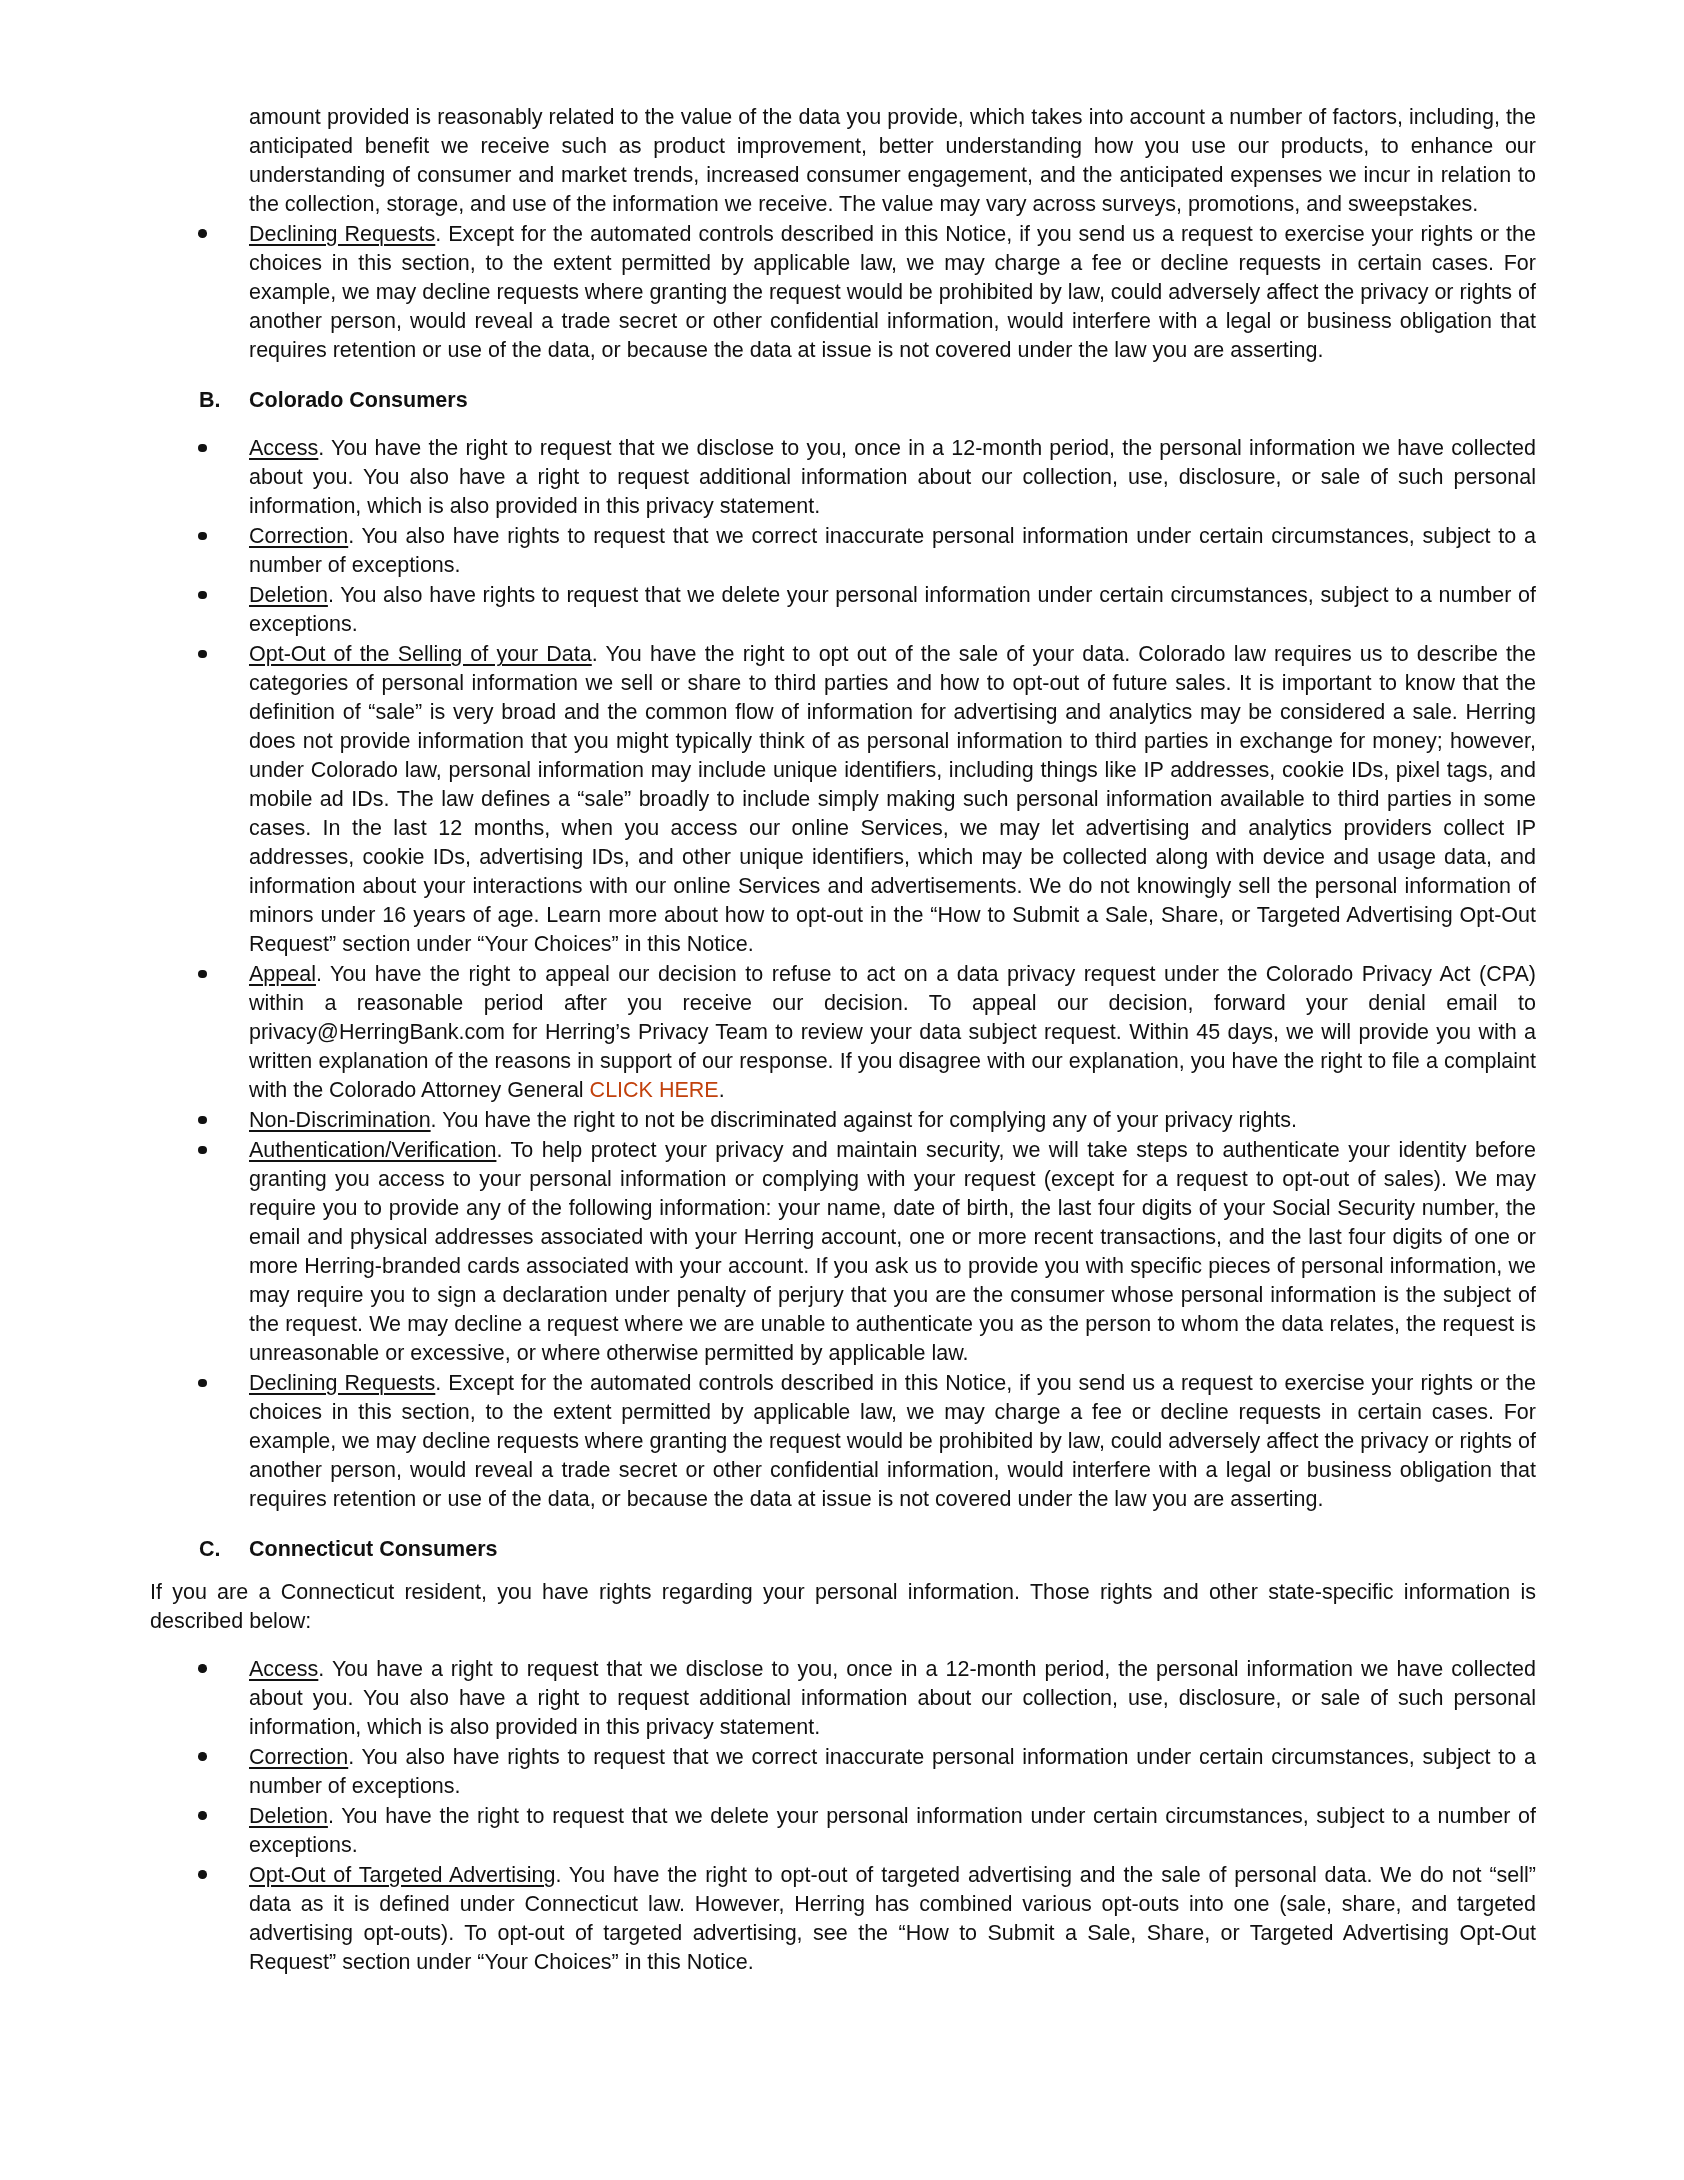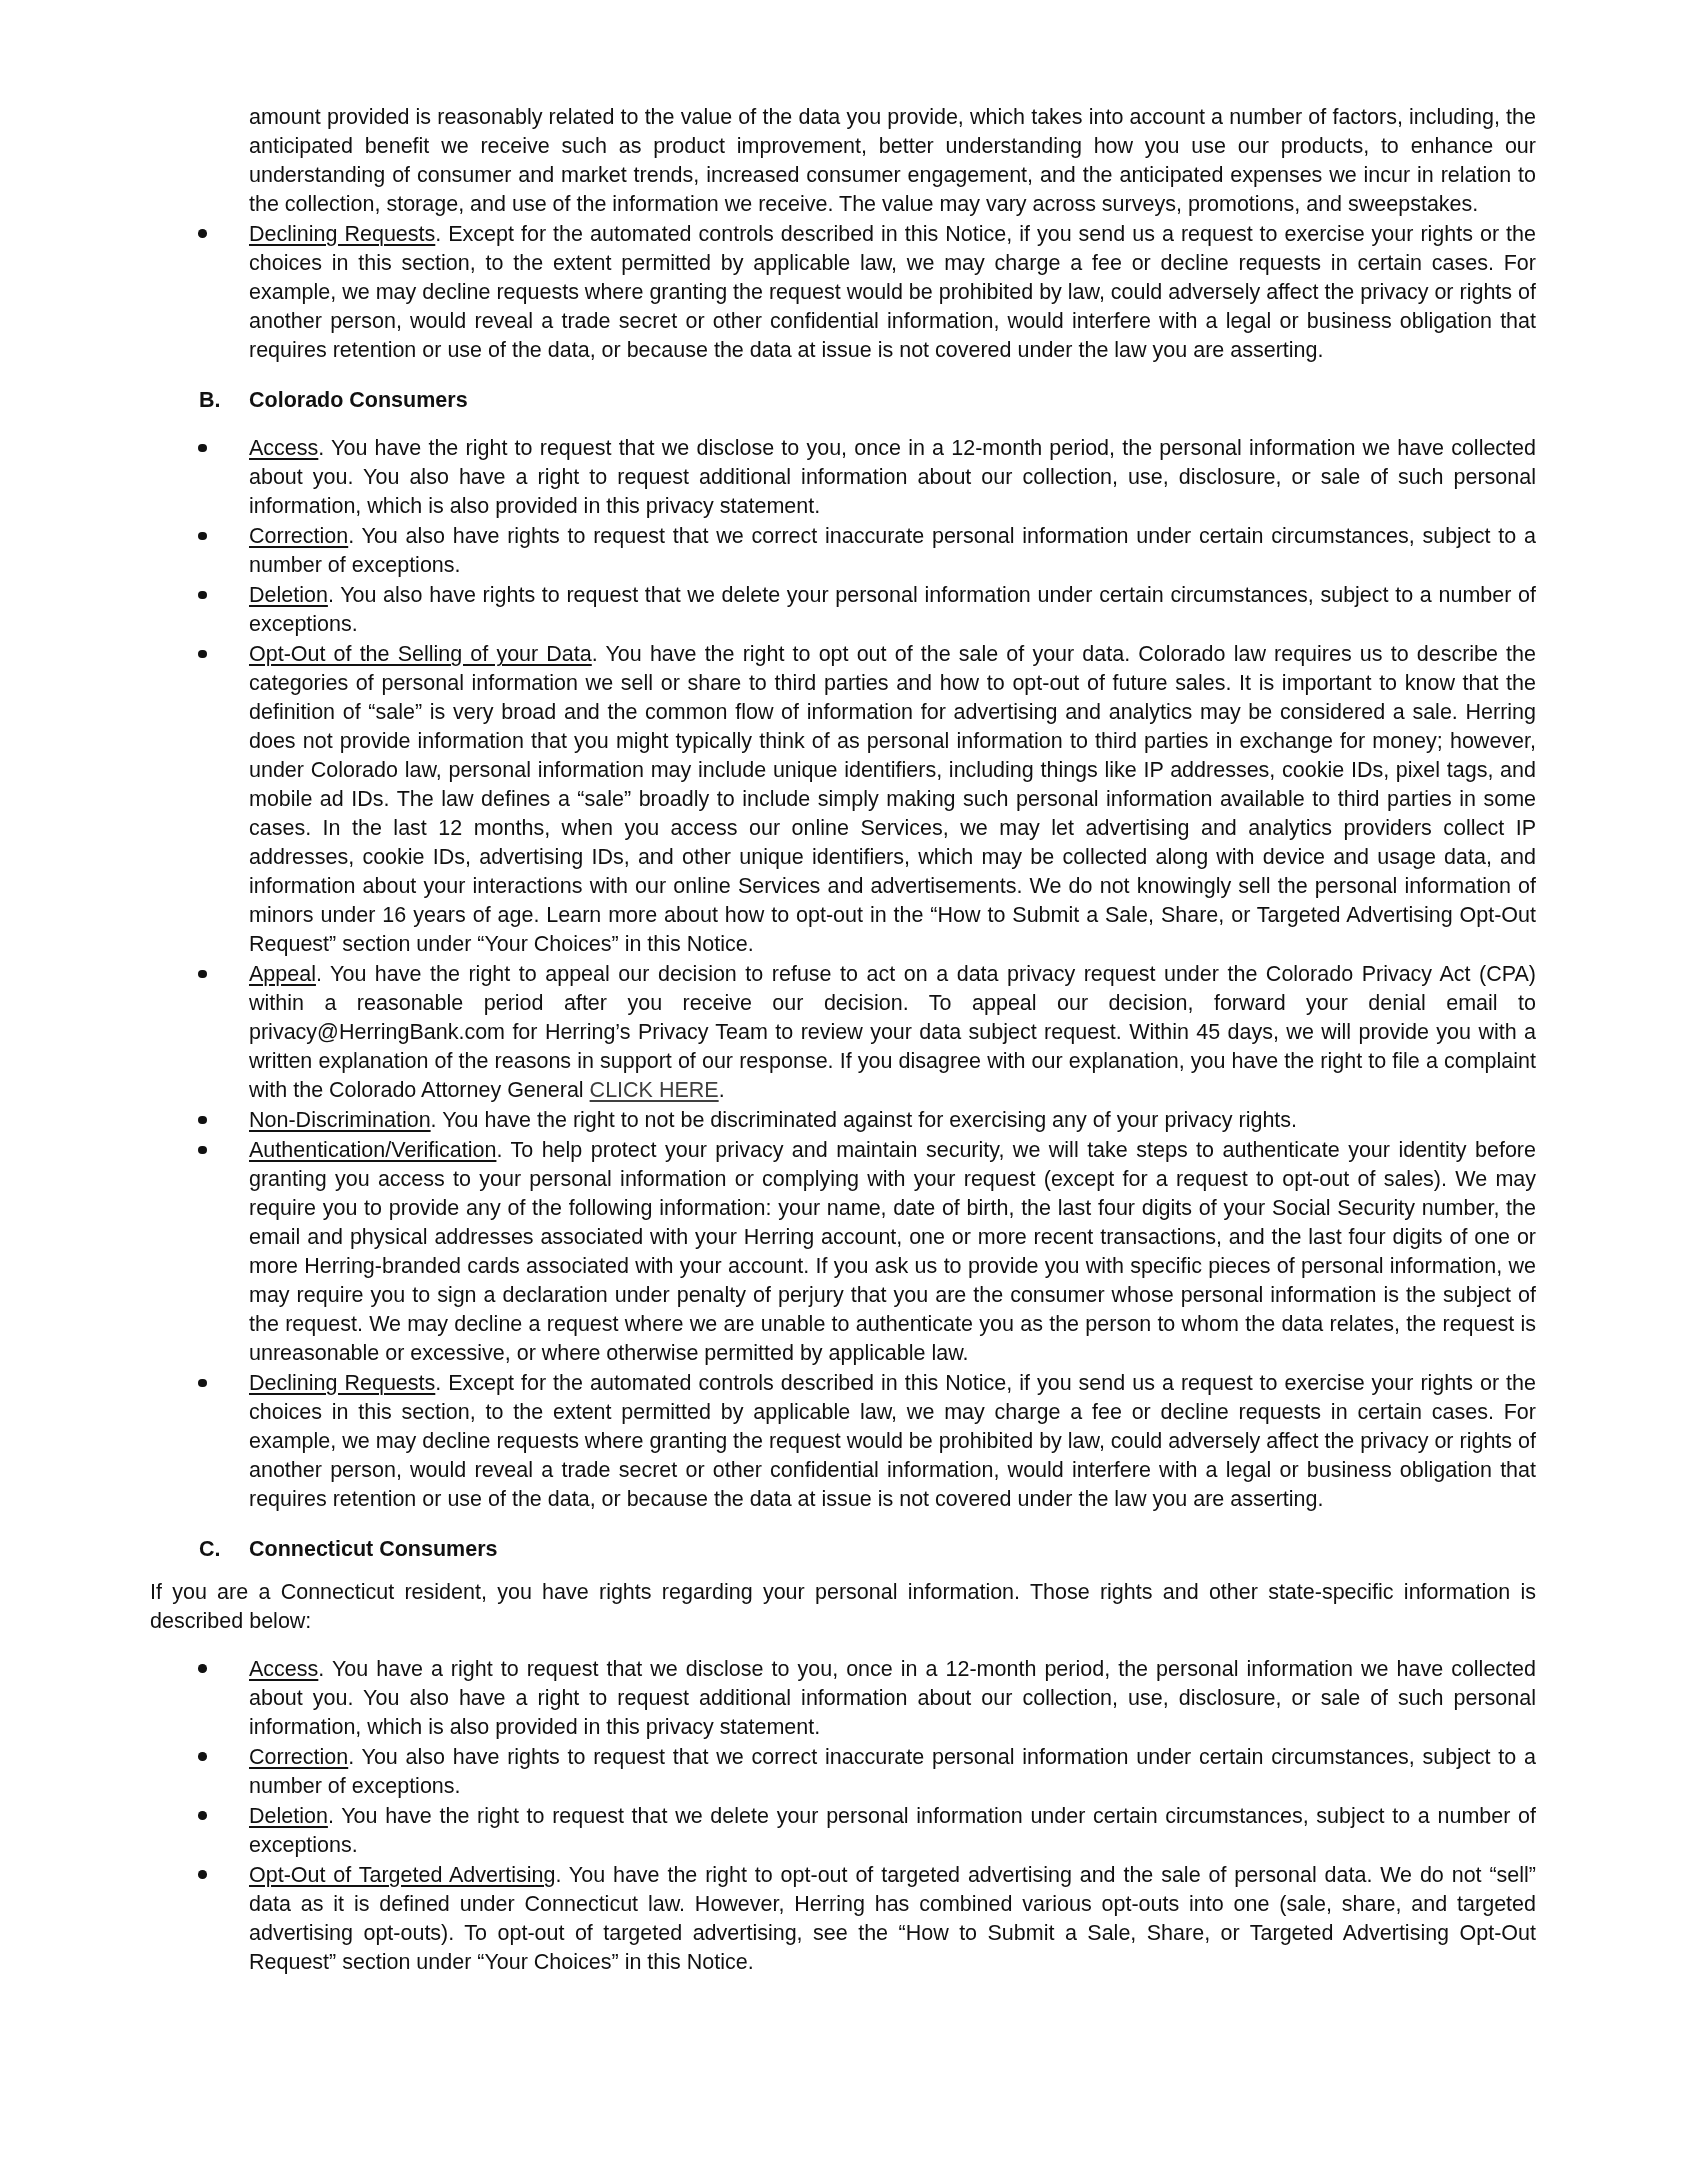--- a/index.html
+++ b/index.html
@@ -43,21 +43,21 @@
     background: #111;
     vertical-align: middle;
     position: relative;
     top: -1.7px;
   }
   .cont {
     padding-left: 99px;
     text-align: justify;
   }
   .u { text-decoration: underline; text-underline-offset: 2.6px; text-decoration-thickness: 1.7px; }
-  .link { color: #404040; text-decoration: underline; text-underline-offset: 2.6px; text-decoration-thickness: 1.7px; cursor: pointer; }
+  .link { color: #c2410c; text-underline-offset: 2.6px; text-decoration-thickness: 1.7px; cursor: pointer; }
   .heading {
     font-weight: bold;
     position: relative;
     margin-top: 21px;
     height: 29px;
   }
   .heading .letter { position: absolute; left: 49px; }
   .heading .title { position: absolute; left: 99px; }
   .intro {
     margin-top: 13.4px;
@@ -100,21 +100,21 @@
     <li class="item">
       <span class="bullet"></span>
       <span class="u">Opt-Out of the Selling of your Data</span><span>. You have the right to opt out of the sale of your data. Colorado law requires us to describe the categories of personal information we sell or share to third parties and how to opt-out of future sales. It is important to know that the definition of “sale” is very broad and the common flow of information for advertising and analytics may be considered a sale. Herring does not provide information that you might typically think of as personal information to third parties in exchange for money; however, under Colorado law, personal information may include unique identifiers, including things like IP addresses, cookie IDs, pixel tags, and mobile ad IDs. The law defines a “sale” broadly to include simply making such personal information available to third parties in some cases. In the last 12 months, when you access our online Services, we may let advertising and analytics providers collect IP addresses, cookie IDs, advertising IDs, and other unique identifiers, which may be collected along with device and usage data, and information about your interactions with our online Services and advertisements. We do not knowingly sell the personal information of minors under 16 years of age. Learn more about how to opt-out in the “How to Submit a Sale, Share, or Targeted Advertising Opt-Out Request” section under “Your Choices” in this Notice.</span>
     </li>
     <li class="item">
       <span class="bullet"></span>
       <span class="u">Appeal</span><span>. You have the right to appeal our decision to refuse to act on a data privacy request under the Colorado Privacy Act (CPA) within a reasonable period after you receive our decision. To appeal our decision, forward your denial email to privacy@HerringBank.com for Herring’s Privacy Team to review your data subject request. Within 45 days, we will provide you with a written explanation of the reasons in support of our response. If you disagree with our explanation, you have the right to file a complaint with the Colorado Attorney General </span><a class="link">CLICK HERE</a><span>.</span>
     </li>
     <li class="item">
       <span class="bullet"></span>
-      <span class="u">Non-Discrimination</span><span>. You have the right to not be discriminated against for exercising any of your privacy rights.</span>
+      <span class="u">Non-Discrimination</span><span>. You have the right to not be discriminated against for complying any of your privacy rights.</span>
     </li>
     <li class="item">
       <span class="bullet"></span>
       <span class="u">Authentication/Verification</span><span>. To help protect your privacy and maintain security, we will take steps to authenticate your identity before granting you access to your personal information or complying with your request (except for a request to opt-out of sales). We may require you to provide any of the following information: your name, date of birth, the last four digits of your Social Security number, the email and physical addresses associated with your Herring account, one or more recent transactions, and the last four digits of one or more Herring-branded cards associated with your account. If you ask us to provide you with specific pieces of personal information, we may require you to sign a declaration under penalty of perjury that you are the consumer whose personal information is the subject of the request. We may decline a request where we are unable to authenticate you as the person to whom the data relates, the request is unreasonable or excessive, or where otherwise permitted by applicable law.</span>
     </li>
     <li class="item">
       <span class="bullet"></span>
       <span class="u">Declining Requests</span><span>. Except for the automated controls described in this Notice, if you send us a request to exercise your rights or the choices in this section, to the extent permitted by applicable law, we may charge a fee or decline requests in certain cases. For example, we may decline requests where granting the request would be prohibited by law, could adversely affect the privacy or rights of another person, would reveal a trade secret or other confidential information, would interfere with a legal or business obligation that requires retention or use of the data, or because the data at issue is not covered under the law you are asserting.</span>
     </li>
   </ul>

